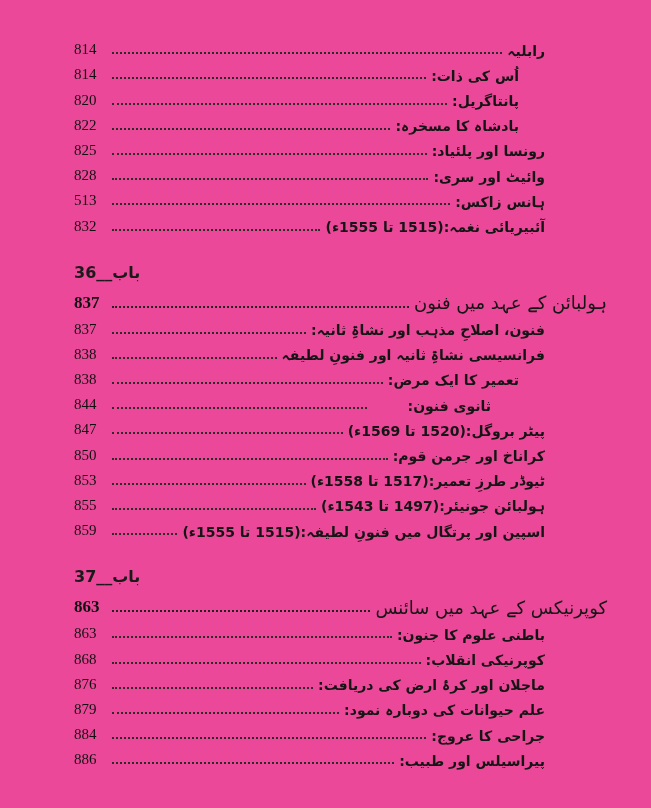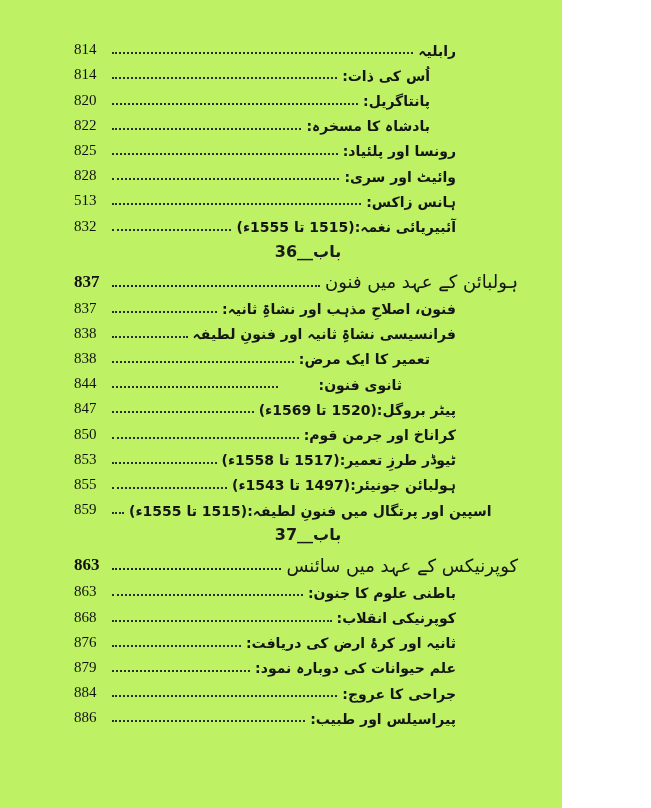--- a/index.html
+++ b/index.html
@@ -1,19 +1,19 @@
 <!DOCTYPE html>
 <html lang="ur"><head>
 <meta charset="utf-8">
 <style>
   html,body{margin:0;padding:0;background:#ffffff;}
   .page{
     position:relative;
-    width:562px;height:808px;
-    background:#bef264;
+    width:651px;height:808px;
+    background:#ec4899;
     color:#1a1a1a;
     overflow:hidden;
     font-family:"DejaVu Sans",sans-serif;
   }
   .toc{box-sizing:border-box;padding:36px 20px 0 74px;}
   .row{display:flex;align-items:flex-end;height:25.2px;}
   .num{
     font-family:"Liberation Serif",serif;
     font-size:15px;line-height:1;
     padding-bottom:4px;min-width:32px;
@@ -30,24 +30,24 @@
     white-space:nowrap;
     font-family:"DejaVu Sans",sans-serif;
     font-size:14px;line-height:1.4;
     color:#151515;
     margin-right:86px;
     font-weight:bold;
   }
   .row.lvl2 .title{margin-right:112px;}
   .row.lvl3 .title{margin-right:140px;margin-left:36px;}
   .chapter-heading{
-    direction:rtl;text-align:center;
+    direction:rtl;text-align:left;
     font-weight:bold;font-size:16px;
     height:24px;line-height:24px;
-    margin-top:2px;
+    margin-top:23px;
     letter-spacing:0.5px;
   }
   .row.chapter-title{height:31px;}
   .row.chapter-title .title{
     font-size:18px;font-weight:normal;margin-right:24px;
   }
   .row.chapter-title .num{
     font-size:17px;font-weight:bold;padding-bottom:5px;
   }
   .row.chapter-title .dots{border-bottom-color:#222;margin-bottom:8px;}
@@ -184,21 +184,21 @@
 
   <div class="row">
     <span class="num">868</span>
     <span class="dots"></span>
     <span class="title">کوپرنیکی انقلاب:</span>
   </div>
 
   <div class="row">
     <span class="num">876</span>
     <span class="dots"></span>
-    <span class="title">ثانیہ اور کرۂ ارض کی دریافت:</span>
+    <span class="title">ماجلان اور کرۂ ارض کی دریافت:</span>
   </div>
 
   <div class="row">
     <span class="num">879</span>
     <span class="dots"></span>
     <span class="title">علم حیوانات کی دوبارہ نمود:</span>
   </div>
 
 
   <div class="row">

